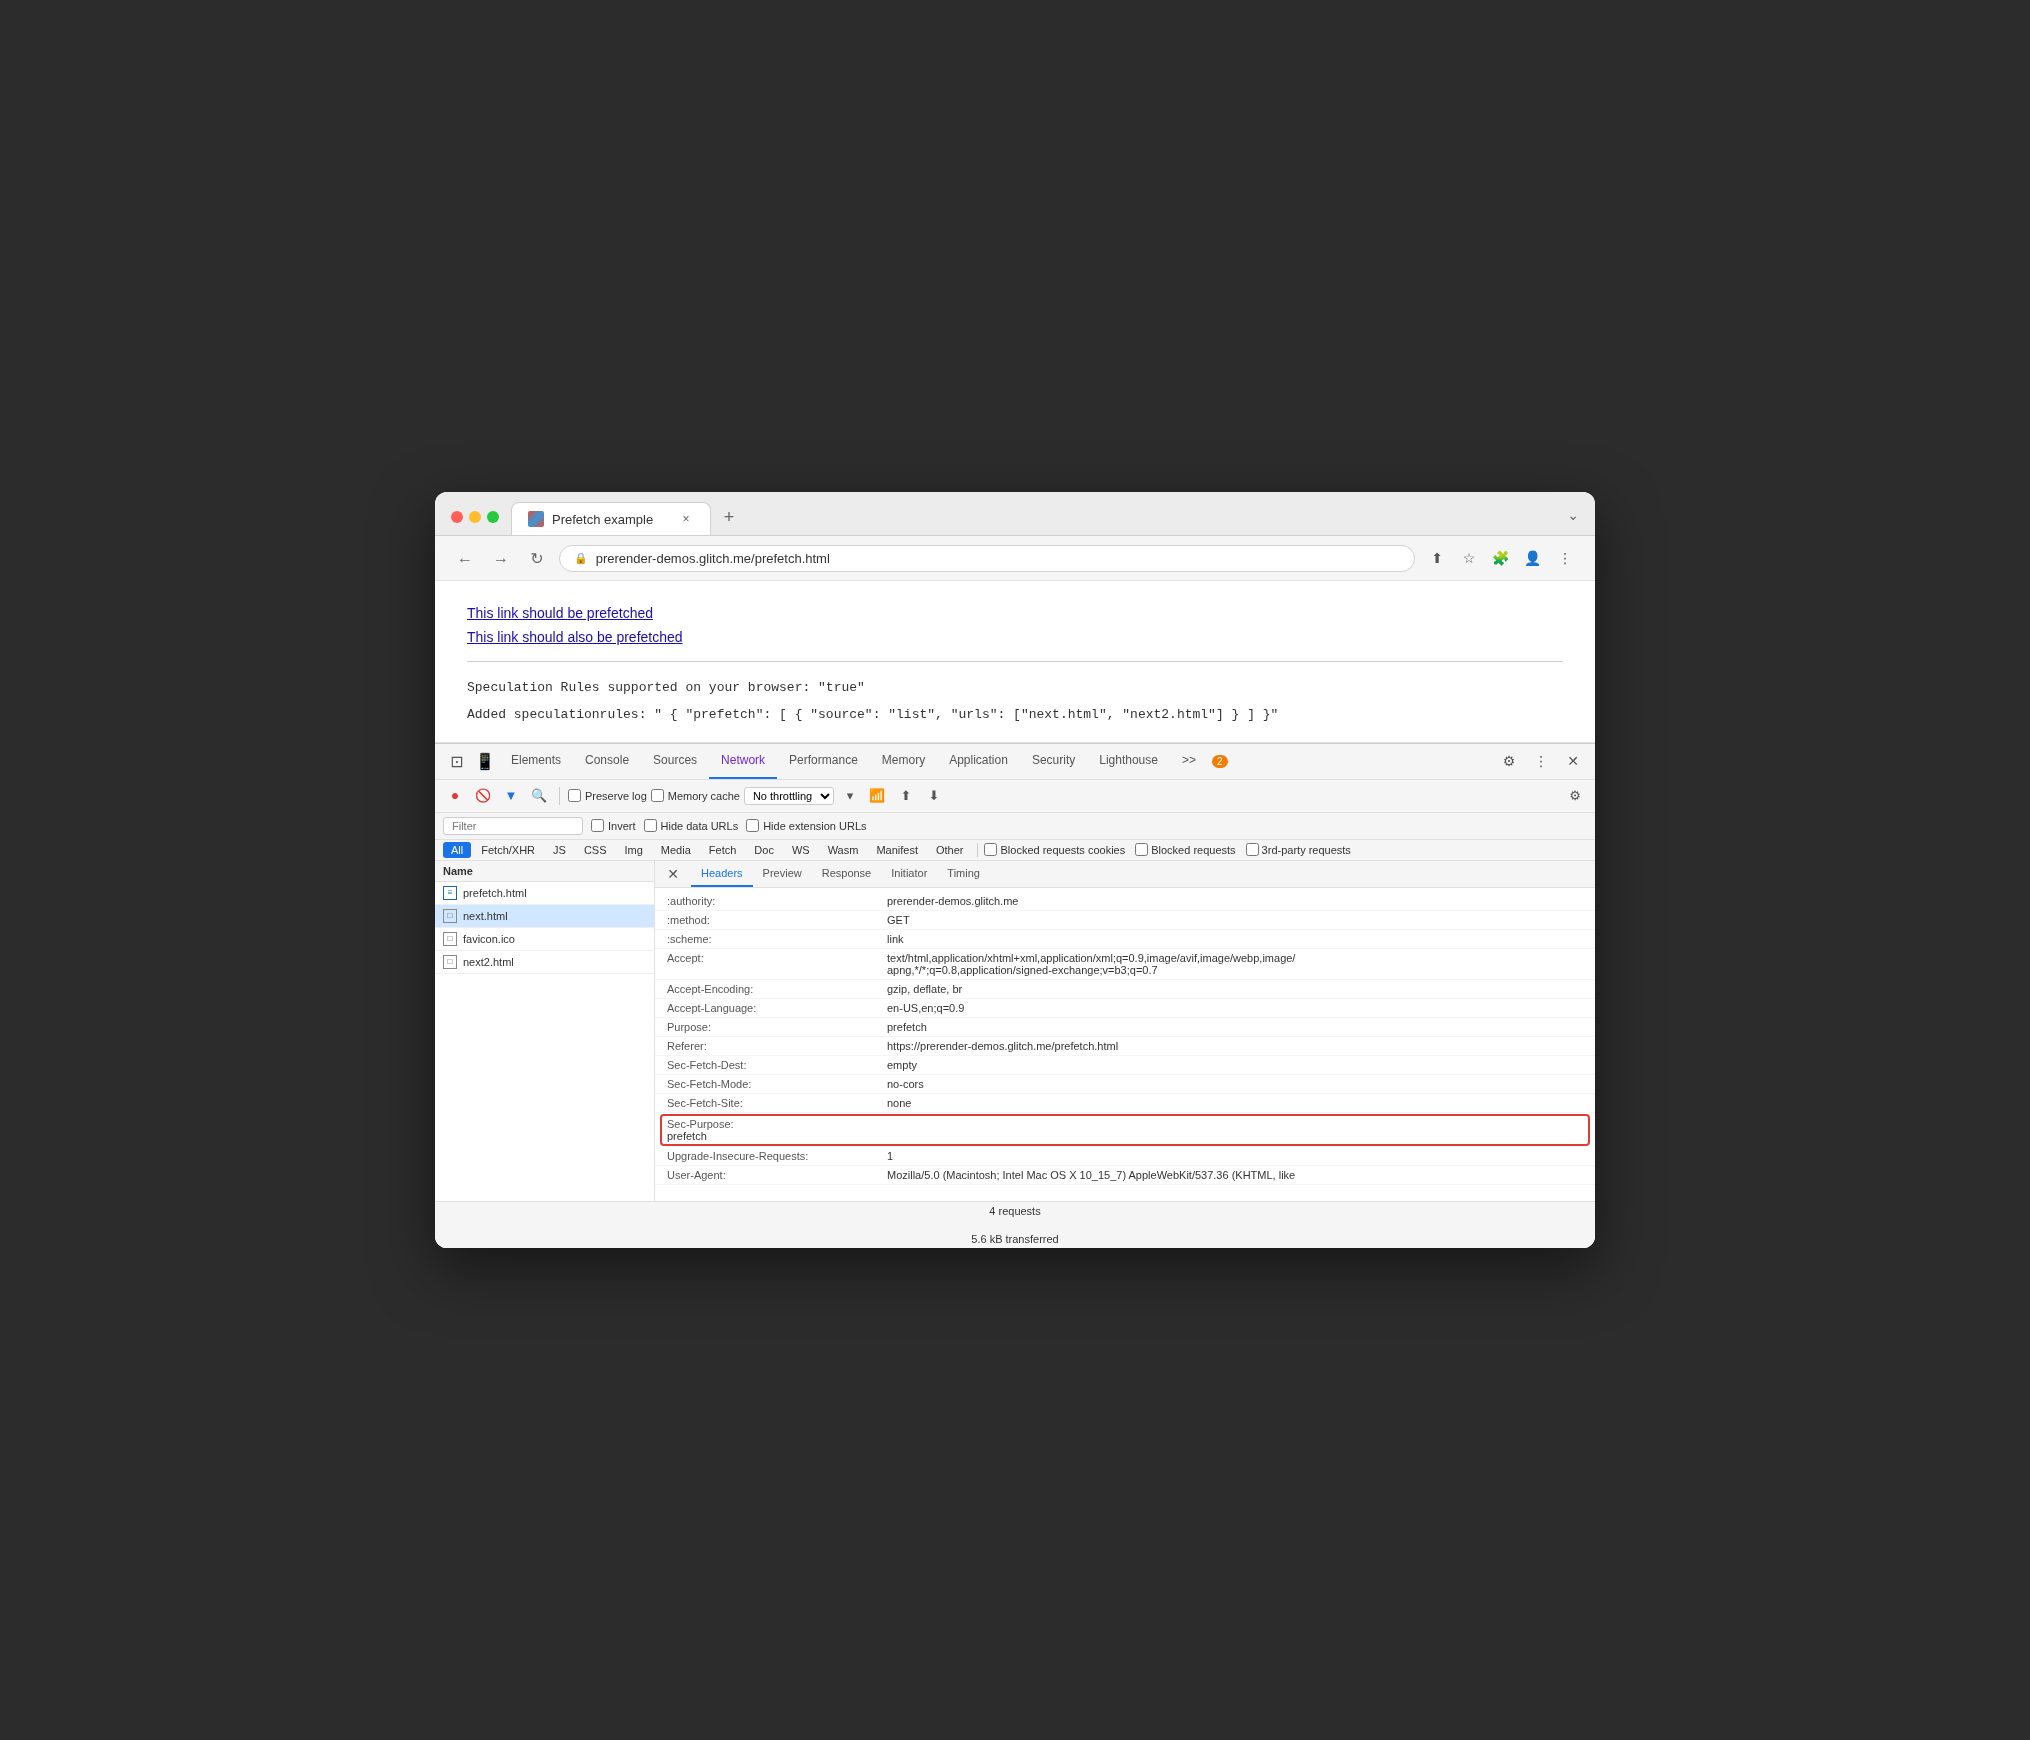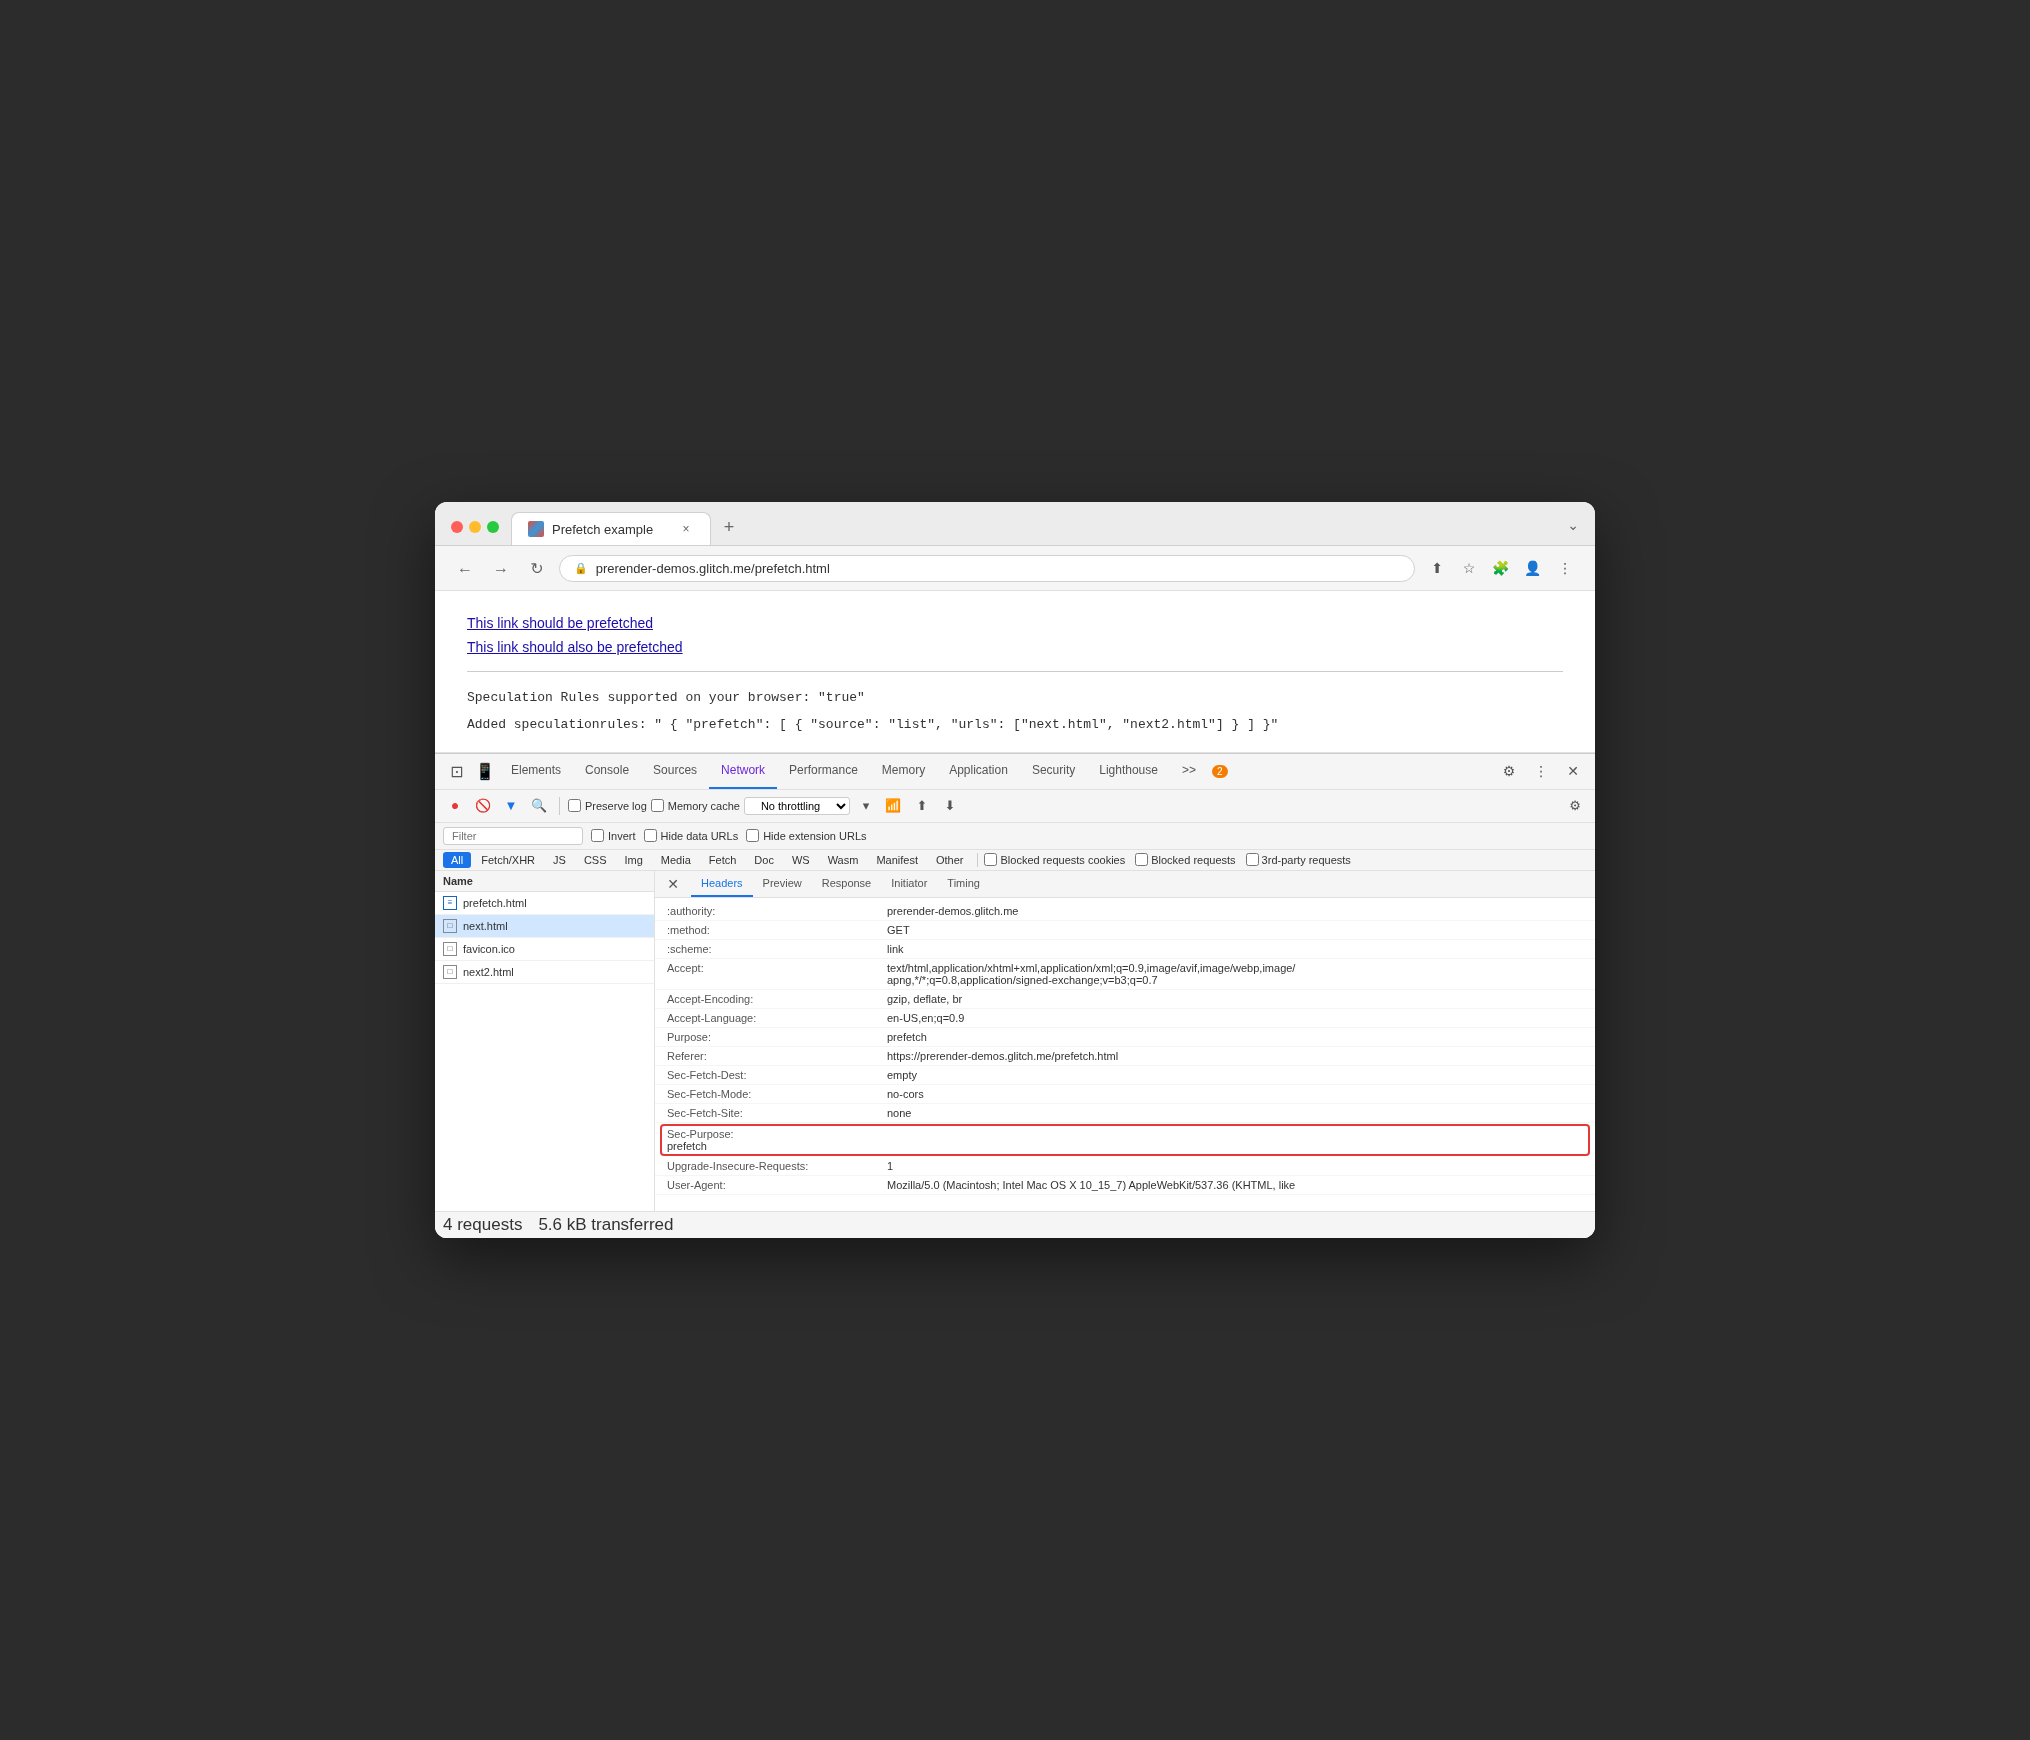--- a/index.html
+++ b/index.html
@@ -202,21 +202,21 @@
     .dt-toolbar-sep {
       width: 1px; height: 18px; background: #ccc; margin: 0 4px;
     }
     .dt-checkbox-label {
       display: flex; align-items: center; gap: 4px;
       font-size: 11px; color: #333; cursor: pointer;
     }
     .dt-checkbox-label input { margin: 0; }
     .dt-select {
       font-size: 11px; border: 1px solid #ccc; border-radius: 3px;
-      padding: 1px 12px; background: #fff; cursor: pointer;
+      padding: 1px 4px; background: #fff; cursor: pointer;
     }
     
     .dt-filter-bar {
       display: flex;
       align-items: center;
       padding: 4px 8px;
       background: #f5f5f5;
       border-bottom: 1px solid #e0e0e0;
       gap: 8px;
     }
@@ -353,23 +353,24 @@
     .dt-header-value.prefetch-val {
       background: transparent;
     }
     
     .dt-status-bar {
       display: flex;
       align-items: center;
       padding: 3px 8px;
       background: #f5f5f5;
       border-top: 1px solid #e0e0e0;
-      font-size: 17px;
+      font-size: 11px;
       color: #333;
       gap: 16px;
+      flex-direction: column;
     }
   </style>
 </head>
 <body>
 
 <div class="browser-window">
 
   <div class="title-bar">
     <div class="traffic-lights">
       <div class="tl tl-red"></div>

